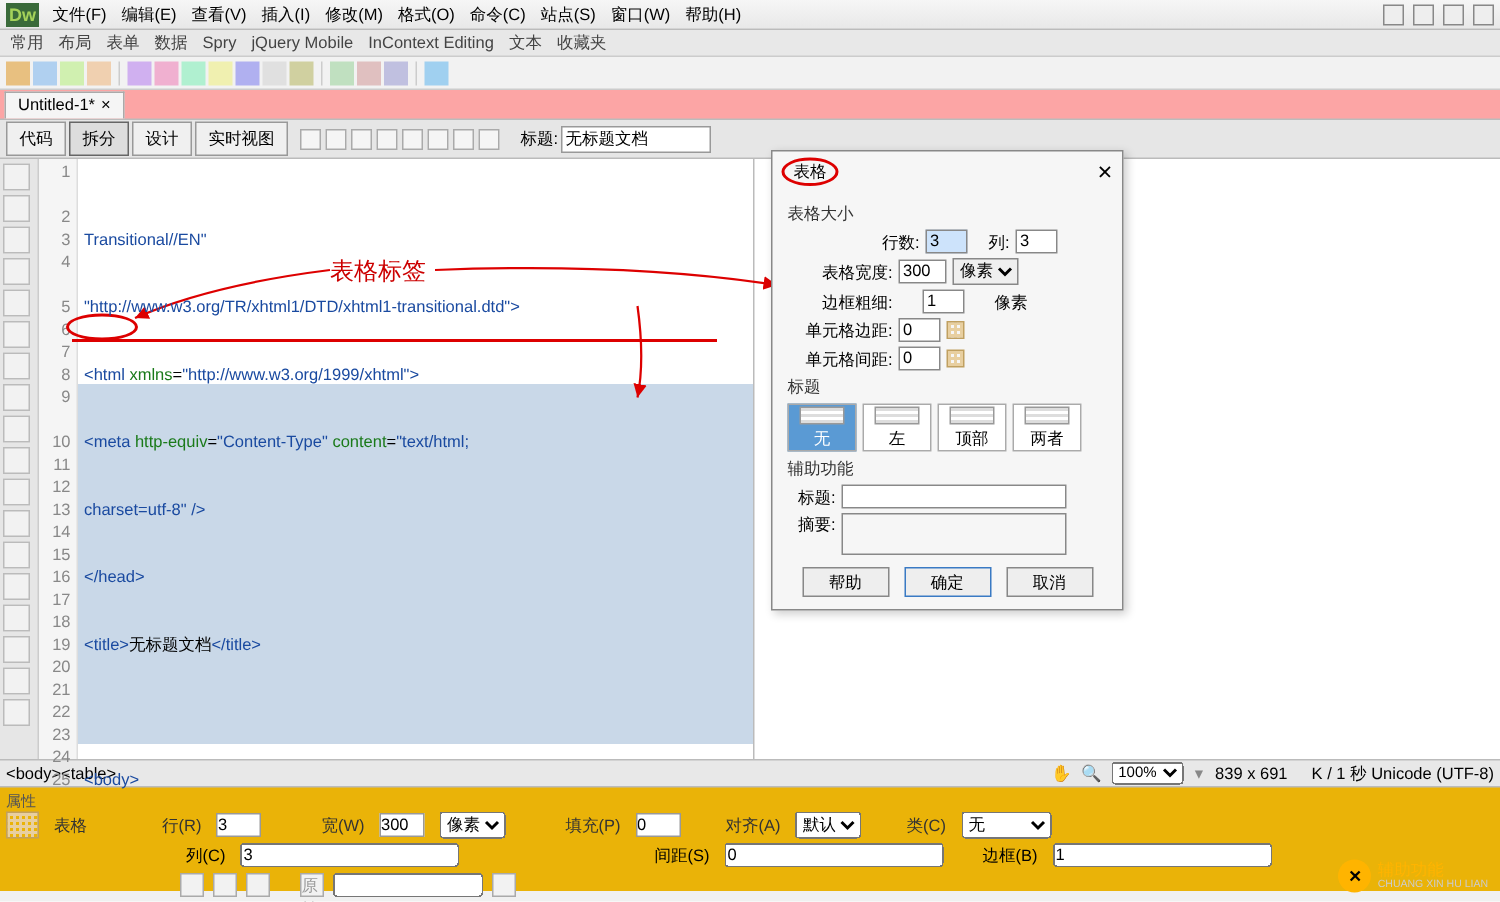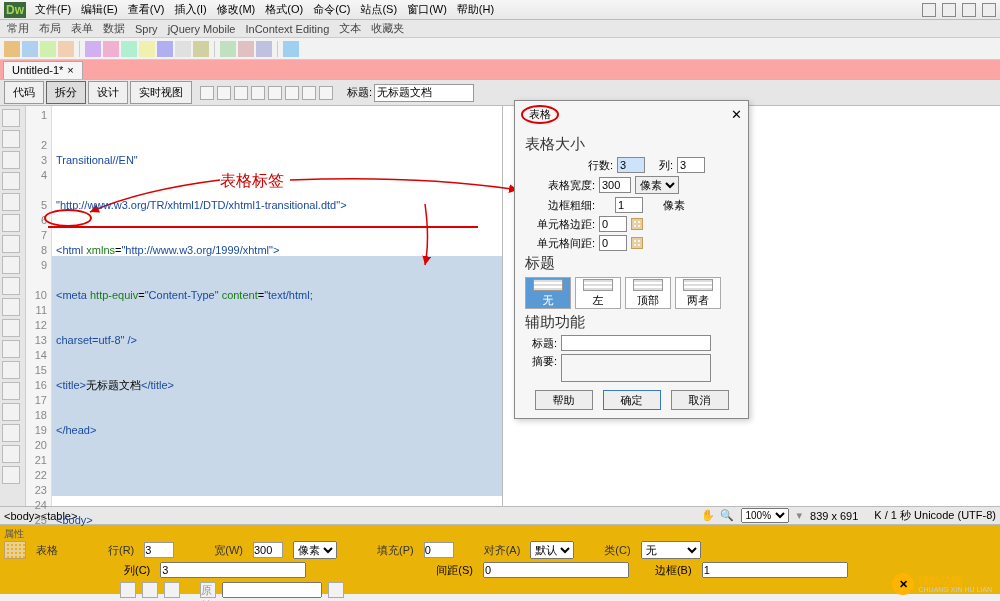--- a/index.html
+++ b/index.html
@@ -66,21 +66,21 @@
 .preview-sel { position: absolute; top: 4px; left: 16px; width: 184px; height: 59px; border: 1px dashed #5a9ad4; pointer-events: none; }
 .preview-rule { position: absolute; top: 66px; left: 18px; width: 180px; height: 8px; border-top: 1px solid #7a9a7a; }
 .preview-rule::after { content: "300"; position: absolute; left: 50%; top: -1px; transform: translateX(-50%); font-size: 8px; background: #fff; color: #6a8a6a; padding: 0 2px; }
 
 
 .dialog { position: absolute; top: 100px; left: 514px; width: 235px; background: #f6f6f6; border: 1px solid #888; box-shadow: 2px 2px 6px rgba(0,0,0,0.2); }
 .dialog .dlg-title { padding: 4px 6px; font-size: 12px; display: flex; align-items: center; }
 .dialog .dlg-title .circled { border: 2px solid #d00; border-radius: 50%; padding: 0 6px; }
 .dialog .close { margin-left: auto; font-size: 13px; cursor: default; }
 .dlg-body { padding: 4px 10px 8px 10px; }
-.dlg-group-lbl { font-size: 15px; color: #333; margin: 3px 0 2px 0; }
+.dlg-group-lbl { font-size: 11px; color: #333; margin: 3px 0 2px 0; }
 .dlg-row { display: flex; align-items: center; margin: 3px 0; gap: 4px; font-size: 11px; }
 .dlg-row label { text-align: right; min-width: 58px; }
 .dlg-row input[type=text] { width: 28px; height: 16px; border: 1px solid #888; font-size: 11px; padding: 0 2px; }
 .dlg-row .sel-input { background: #cde3fb; }
 .dlg-row select { height: 18px; font-size: 11px; border: 1px solid #888; }
 .cap-group { display: flex; gap: 4px; margin: 4px 0; }
 .cap-btn { width: 46px; height: 32px; border: 1px solid #aaa; background: #fff; display: flex; flex-direction: column; align-items: center; justify-content: center; font-size: 10px; }
 .cap-btn.active { background: #5a9ad4; color: #fff; }
 .cap-btn .mini-grid { width: 30px; height: 12px; margin-bottom: 2px; background: repeating-linear-gradient(#ddd 0 2px, #fff 2px 4px); border: 1px solid #999; }
 .dlg-btns { display: flex; gap: 10px; justify-content: center; margin-top: 8px; }
@@ -250,22 +250,22 @@
         <div>25</div>
         <div>26</div>
     </div>
     <div class="code-lines">
       <div class="highlight-block" style="top:150px; height:240px;"></div>
       <div class="ln" style="position:relative;z-index:1"><span class="str">Transitional//EN"</span></div>
       <div class="ln" style="position:relative;z-index:1"><span class="str">"http://www.w3.org/TR/xhtml1/DTD/xhtml1-transitional.dtd"</span><span class="tag">&gt;</span></div>
       <div class="ln" style="position:relative;z-index:1"><span class="tag">&lt;html</span> <span class="attr">xmlns</span>=<span class="str">"http://www.w3.org/1999/xhtml"</span><span class="tag">&gt;</span></div>
       <div class="ln" style="position:relative;z-index:1"><span class="tag">&lt;meta</span> <span class="attr">http-equiv</span>=<span class="str">"Content-Type"</span> <span class="attr">content</span>=<span class="str">"text/html; </span></div>
       <div class="ln" style="position:relative;z-index:1"><span class="str">charset=utf-8"</span> <span class="tag">/&gt;</span></div>
+      <div class="ln" style="position:relative;z-index:1"><span class="tag">&lt;/head&gt;</span></div>
       <div class="ln" style="position:relative;z-index:1"><span class="tag">&lt;title&gt;</span><span class="txt">无标题文档</span><span class="tag">&lt;/title&gt;</span></div>
-      <div class="ln" style="position:relative;z-index:1"><span class="tag">&lt;/head&gt;</span></div>
       <div class="ln" style="position:relative;z-index:1"></div>
       <div class="ln" style="position:relative;z-index:1"><span class="tag">&lt;body&gt;</span></div>
       
       
       
       
       
       
       
       

